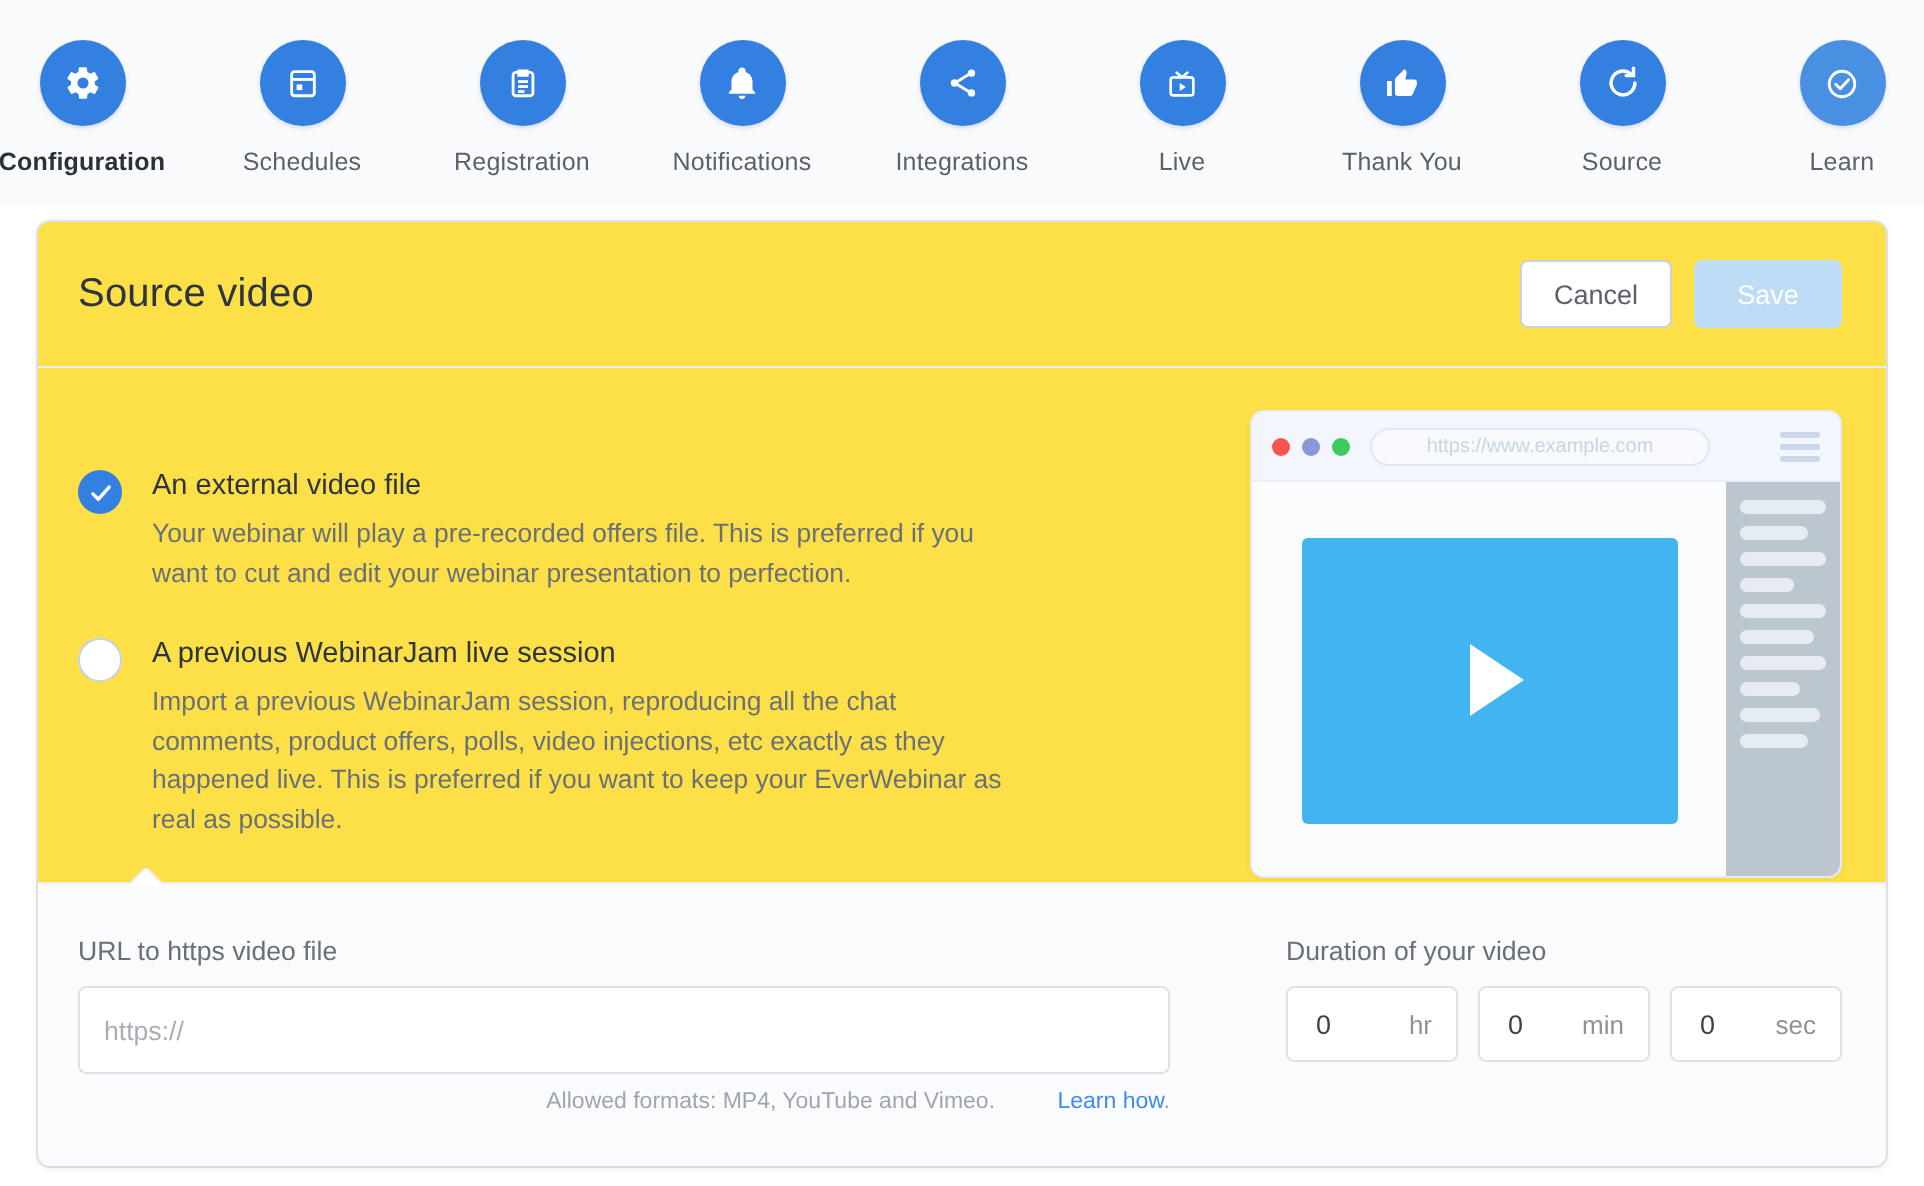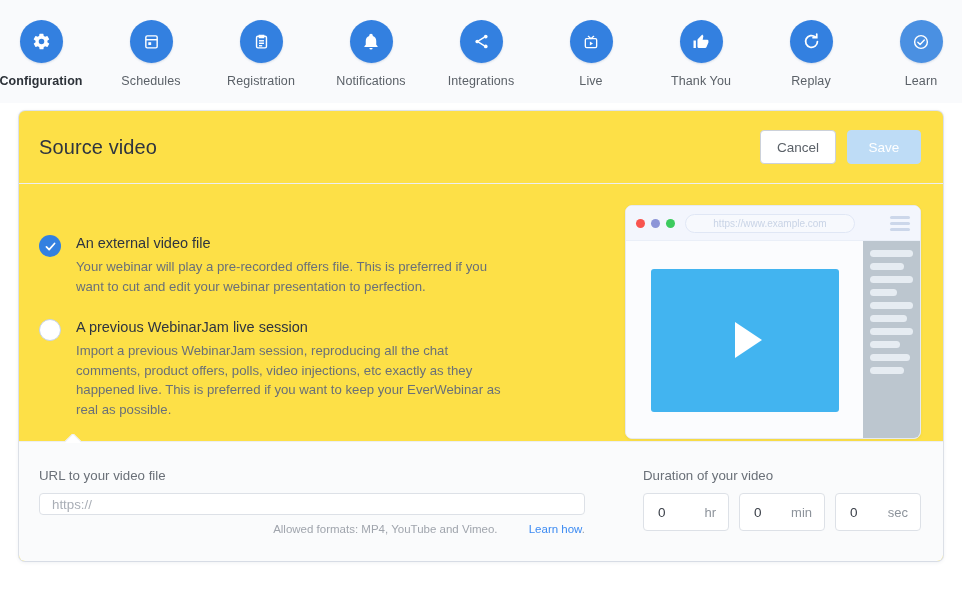--- a/index.html
+++ b/index.html
@@ -246,21 +246,21 @@
   }
   .field-url { width: 578px; }
   .field-label {
     font-size: 13.3px;
     color: #6a7078;
     margin-bottom: 10px;
     display: block;
   }
   .input-url {
     width: 100%;
-    height: 22px;
+    height: 44px;
     border: 1px solid #dde1e7;
     border-radius: 4px;
     background: #ffffff;
     padding: 0 12px;
     font-size: 13.3px;
     color: #3b4049;
     outline: none;
     font-family: "Liberation Sans", sans-serif;
   }
   .input-url::placeholder { color: #a9aeb6; }
@@ -377,21 +377,21 @@
         <div class="step-label">Thank You</div>
       </div>
 
       <div class="step">
         <div class="step-circle">
           <svg width="19" height="19" viewBox="0 0 24 24" fill="none" stroke="#ffffff" stroke-width="2.2" stroke-linecap="round">
               <path d="M19.5 12a7.5 7.5 0 1 1-2.6-5.7"></path>
               <path d="M18.6 2.6v4.6h-4.6"></path>
             </svg>
         </div>
-        <div class="step-label">Replay</div>
+        <div class="step-label">Source</div>
       </div>
 
       <div class="step">
         <div class="step-circle muted">
           <svg width="18" height="18" viewBox="0 0 24 24" fill="none" stroke="#ffffff" stroke-width="1.9" stroke-linecap="round" stroke-linejoin="round">
               <circle cx="12" cy="12" r="8.5"></circle>
               <path d="M7.8 12.2l3 3 5.6-6"></path>
             </svg>
         </div>
         <div class="step-label">Learn</div>
@@ -470,21 +470,21 @@
           </div>
         </div>
       </div>
 
     </div>
 
     <div class="footer-panel">
       <div class="notch"></div>
 
       <div class="field-url">
-        <label class="field-label">URL to your video file</label>
+        <label class="field-label">URL to https video file</label>
         <input class="input-url" type="text" placeholder="https://" style="">
         <div class="hint"><span>Allowed formats: MP4, YouTube and Vimeo. </span><a href="#">Learn how</a><span>.</span></div>
       </div>
 
       <div class="duration">
         <label class="field-label">Duration of your video</label>
         <div class="dur-inputs">
           <div class="dur-box">
             <input class="dur-val" value="0" style="">
             <span class="dur-unit">hr</span>

